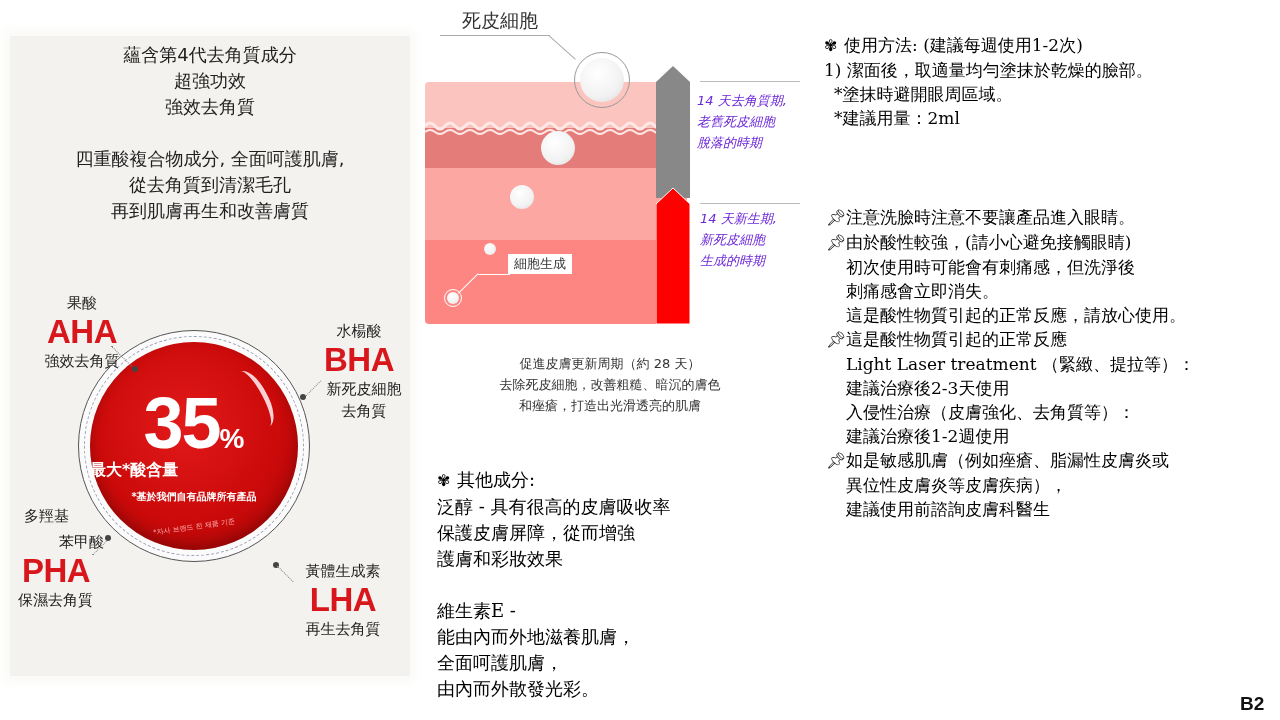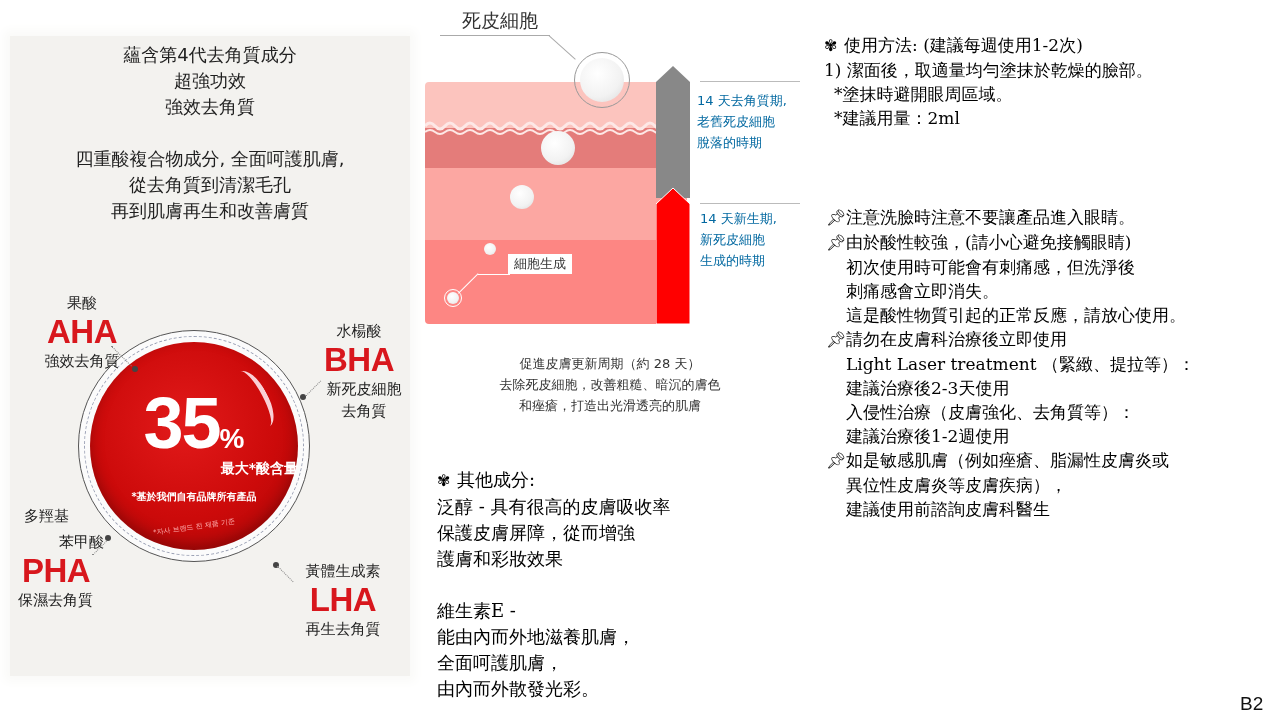--- a/index.html
+++ b/index.html
@@ -24,22 +24,22 @@
   .circle-red { position: absolute; inset: 12px; border-radius: 50%;
     background: radial-gradient(circle at 45% 40%, #e21a1a 0%, #cc0a0a 55%, #a80606 100%);
     box-shadow: inset 0 -6px 14px rgba(0,0,0,0.25); }
   .shine { position: absolute; right: 30px; top: 26px; width: 26px; height: 62px;
     border-radius: 50%; border-right: 5px solid rgba(255,230,235,0.9);
     transform: rotate(-28deg); }
   .big-num { position: absolute; left: 0; top: 45px; width: 100%; text-align: center;
     color: #fff; font-family: "Liberation Sans", sans-serif; font-weight: bold;
     font-size: 72px; line-height: 72px; letter-spacing: -2px; }
   .big-num .pct { font-size: 28px; letter-spacing: 0; }
-  .acid-label { position: absolute; left: 0; top: 118px; width: 100%; text-align: right;
-    color: #fff; font-weight: bold; font-size: 14px; }
+  .acid-label { position: absolute; left: 0; top: 118px; width: 100%; text-align: left;
+    color: #fff; font-weight: bold; font-size: 16px; }
   .footnote { position: absolute; left: 0; top: 148px; width: 100%; text-align: center;
     color: #fff; font-weight: bold; font-size: 10px; }
   .korean { position: absolute; left: 0; top: 180px; width: 100%; text-align: center;
     color: #ffb3b3; font-size: 7px; transform: rotate(-8deg); }
 
   .dot { position: absolute; width: 6px; height: 6px; border-radius: 50%; background: #444; }
   .leader { position: absolute; border-top: 1px dotted #888; transform-origin: 0 0; }
 
   .acid { position: absolute; text-align: center; }
   .acid .cn { font-size: 15px; line-height: 22px; color: #1f1f1f; }
@@ -65,35 +65,35 @@
   .cell { position: absolute; border-radius: 50%;
     background: radial-gradient(circle at 40% 35%, #ffffff 0%, #f2f2f2 60%, #d9d9d9 100%); }
   .ring { position: absolute; border-radius: 50%; border: 1px solid #999; }
   .cell-label { position: absolute; left: 508px; top: 254px; background: #fff; padding: 1px 6px;
     font-size: 13px; color: #333; }
   .cell-line { position: absolute; height: 1px; background: #fff; transform-origin: 0 0; }
 
   .arrow-gray { position: absolute; left: 656px; top: 66px; width: 34px; height: 132px; }
   .arrow-red { position: absolute; left: 656px; top: 188px; width: 34px; height: 136px; }
   .side-line { position: absolute; height: 1px; background: #bbb; }
-  .side-text { position: absolute; font-size: 13px; line-height: 21px; color: #0369a1; }
+  .side-text { position: absolute; font-size: 13px; line-height: 21px; color: #6d28d9; font-style: italic; }
 
   .caption { position: absolute; left: 440px; top: 353px; width: 340px; text-align: center;
     font-size: 13px; line-height: 21px; color: #333; }
 
   
   .serif { font-family: "DejaVu Serif", "Liberation Serif", serif; color: #000; }
   .other { position: absolute; left: 437px; top: 467px; font-size: 18px; line-height: 26px; }
   .usage { position: absolute; left: 824px; top: 33px; font-size: 17px; line-height: 24px; }
   .notes { position: absolute; left: 826px; top: 205px; font-size: 17px; line-height: 24px; }
   .glyph { display: inline-block; width: 20px; font-family: "DejaVu Sans", sans-serif; font-size: 16px; }
   .ind { padding-left: 20px; }
   .ind2 { padding-left: 10px; }
   .page-label { position: absolute; left: 1240px; top: 693px; font-family: "Liberation Sans", sans-serif;
-    font-weight: normal; font-size: 19px; color: #111; }
+    font-weight: bold; font-size: 19px; color: #111; }
 </style>
 </head>
 <body>
 
 <div class="left-panel">
   <div class="intro">
     <div>蘊含第4代去角質成分</div>
     <div>超強功效</div>
     <div>強效去角質</div>
     <div class="gap"></div>
@@ -222,21 +222,21 @@
   <div class="ind2">*建議用量：2ml</div>
   <div style="height:24px;"></div>
 </div>
 
 <div class="notes serif">
   <div><span class="glyph">📌︎</span><span>注意洗臉時注意不要讓產品進入眼睛。</span></div>
   <div><span class="glyph">📌︎</span><span>由於酸性較強，(請小心避免接觸眼睛)</span></div>
   <div class="ind">初次使用時可能會有刺痛感，但洗淨後</div>
   <div class="ind">刺痛感會立即消失。</div>
   <div class="ind">這是酸性物質引起的正常反應，請放心使用。</div>
-  <div><span class="glyph">📌︎</span><span>請勿在皮膚科治療後立即使用</span></div>
+  <div><span class="glyph">📌︎</span><span>這是酸性物質引起的正常反應</span></div>
   <div class="ind">Light Laser treatment （緊緻、提拉等）：</div>
   <div class="ind">建議治療後2-3天使用</div>
   <div class="ind">入侵性治療（皮膚強化、去角質等）：</div>
   <div class="ind">建議治療後1-2週使用</div>
   <div><span class="glyph">📌︎</span><span>如是敏感肌膚（例如痤瘡、脂漏性皮膚炎或</span></div>
   <div class="ind">異位性皮膚炎等皮膚疾病），</div>
   <div class="ind">建議使用前諮詢皮膚科醫生</div>
 </div>
 
 <div class="page-label">B2</div>

